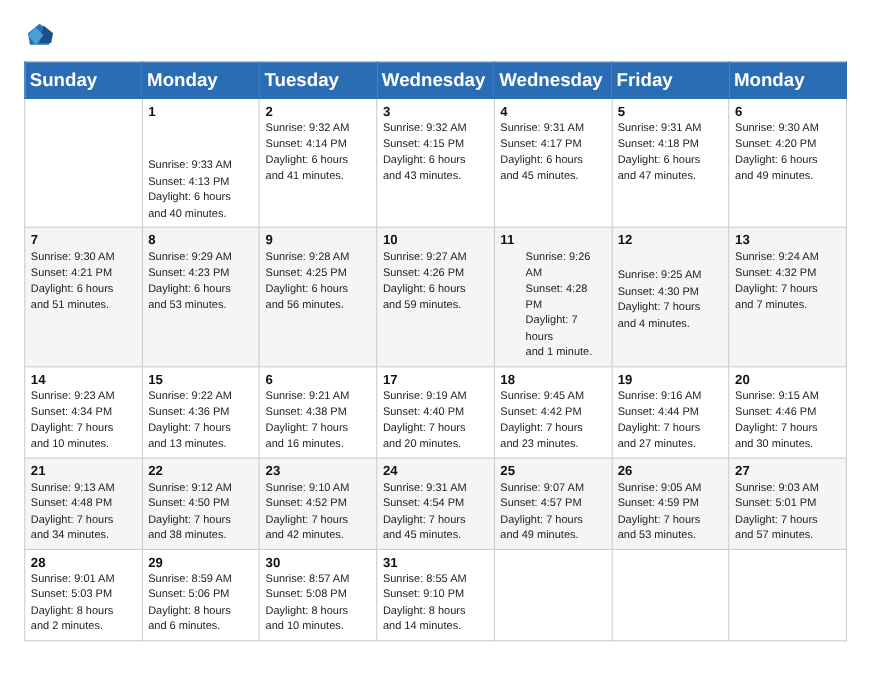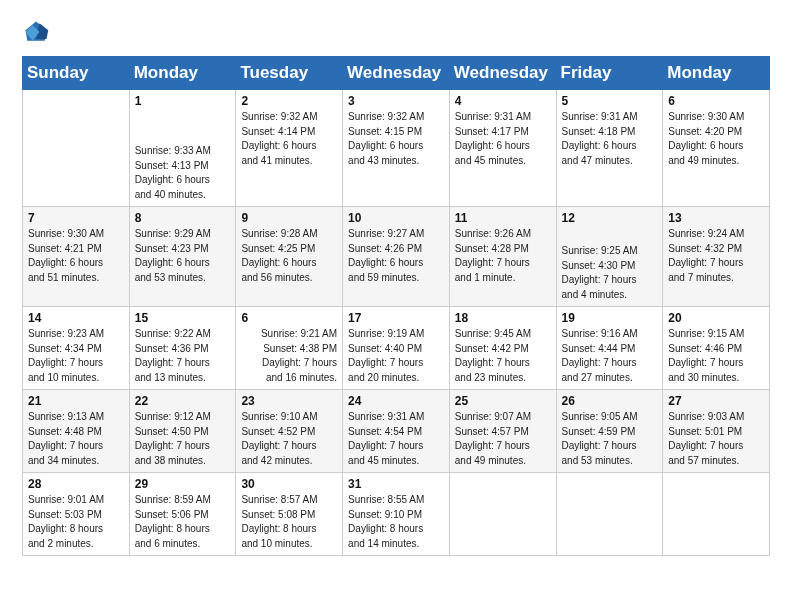--- a/index.html
+++ b/index.html
@@ -203,21 +203,21 @@
           </td>
           <td>
             <span class="day-number">10</span>
             <div class="day-info" style="white-space: pre-line;">Sunrise: 9:27 AM
 Sunset: 4:26 PM
 Daylight: 6 hours
 and 59 minutes.</div>
           </td>
           <td>
             <span class="day-number">11</span>
-            <div class="day-info" style="white-space: pre-line;">Sunrise: 9:26 AM
+            <div class="day-info" style="white-space: pre-line; margin-left: 23px;">Sunrise: 9:26 AM
 Sunset: 4:28 PM
 Daylight: 7 hours
 and 1 minute.</div>
           </td>
           <td>
             <span class="day-number">12</span>
             <div class="day-info" style="white-space: pre-line; margin-top: 19px;">Sunrise: 9:25 AM
 Sunset: 4:30 PM
 Daylight: 7 hours
 and 4 minutes.</div>
@@ -240,21 +240,21 @@
           </td>
           <td>
             <span class="day-number">15</span>
             <div class="day-info" style="white-space: pre-line;">Sunrise: 9:22 AM
 Sunset: 4:36 PM
 Daylight: 7 hours
 and 13 minutes.</div>
           </td>
           <td>
             <span class="day-number">6</span>
-            <div class="day-info" style="white-space: pre-line; text-align: right;">Sunrise: 9:21 AM
+            <div class="day-info" style="white-space: pre-line;">Sunrise: 9:21 AM
 Sunset: 4:38 PM
 Daylight: 7 hours
 and 16 minutes.</div>
           </td>
           <td>
             <span class="day-number">17</span>
             <div class="day-info" style="white-space: pre-line;">Sunrise: 9:19 AM
 Sunset: 4:40 PM
 Daylight: 7 hours
 and 20 minutes.</div>

